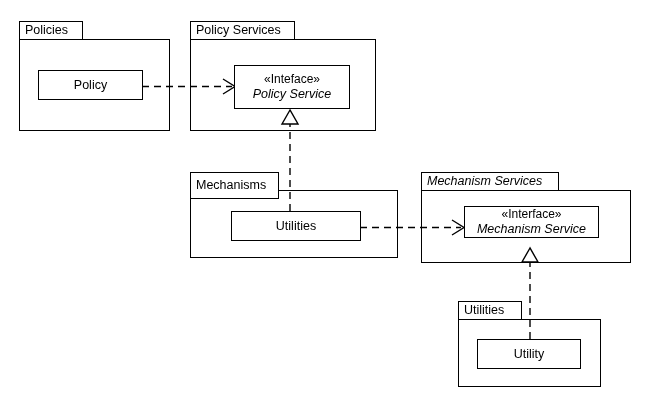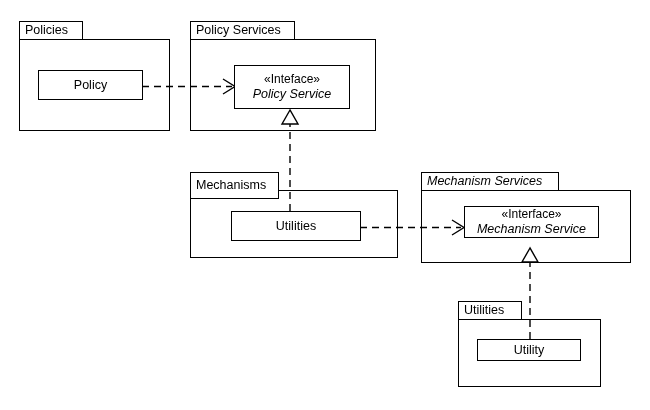--- a/index.html
+++ b/index.html
@@ -141,17 +141,17 @@
   <div class="cls-box" style="left:464px; top:206px; width:135px; height:32px;">
     <span class="stereotype">«Interface»</span>
     <span class="iface-name">Mechanism Service</span>
   </div>
 
   <div class="pkg-tab" style="left:458px; top:301px; width:64px; height:19px;">
     <span>Utilities</span>
   </div>
   <div class="pkg-body" style="left:458px; top:319px; width:143px; height:68px;"></div>
 
-  <div class="cls-box" style="left:477px; top:339px; width:104px; height:22px;">
+  <div class="cls-box" style="left:477px; top:339px; width:104px; height:30px;">
     <span class="cls-name">Utility</span>
   </div>
 
 </div>
 
 </body></html>

